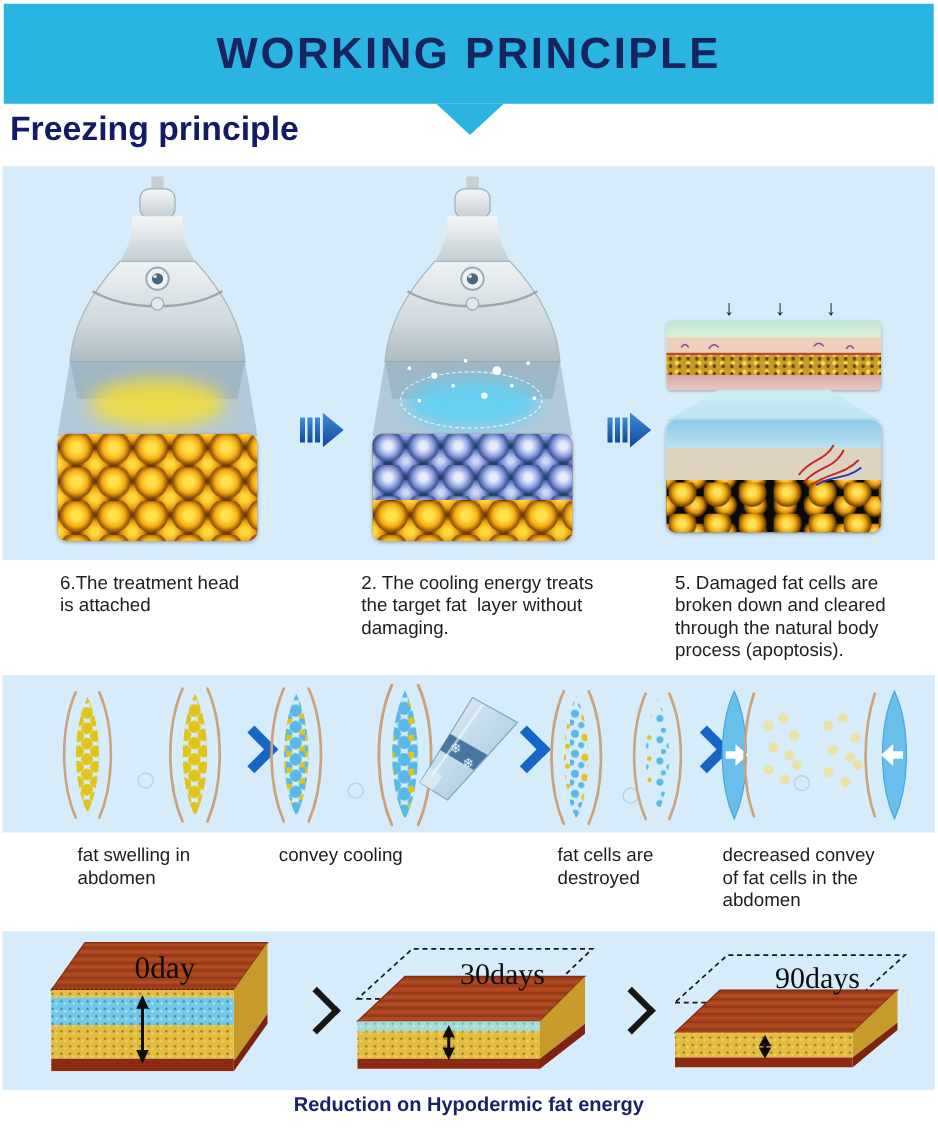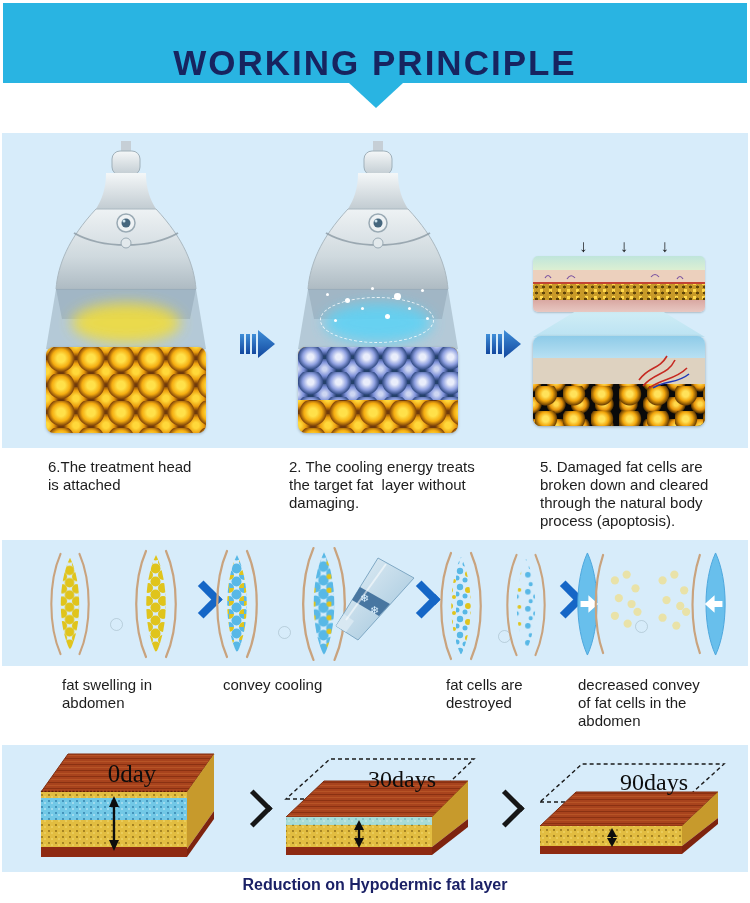--- a/index.html
+++ b/index.html
@@ -1,21 +1,21 @@
 <!DOCTYPE html>
 <html><head>
 <meta charset="utf-8">
 <style>
   html,body{margin:0;padding:0;background:#ffffff;}
   .page{position:relative;width:750px;height:903px;background:#ffffff;overflow:hidden;
         font-family:"Liberation Sans",sans-serif;}
 
   
   .banner{position:absolute;left:3px;top:3px;width:744px;height:80px;background:#29b4e2;
-          display:flex;align-items:flex-end;justify-content:center;}
+          display:flex;align-items:center;justify-content:center;}
   .banner span{color:#17245f;font-size:35px;font-weight:bold;letter-spacing:2px;}
   .banner-pointer{position:absolute;left:349px;top:83px;width:0;height:0;
           border-left:27px solid transparent;border-right:27px solid transparent;
           border-top:25px solid #29b4e2;}
   .subhead{position:absolute;left:8px;top:88px;color:#131b66;font-size:27px;font-weight:bold;}
 
   
   .panel{position:absolute;left:2px;width:746px;background:#d7ecfa;}
   .panel1{top:133px;height:315px;}
   .panel2{top:540px;height:126px;}
@@ -183,20 +183,21 @@
     </symbol>
   </defs>
 </svg>
 
 <div class="page">
 
   <div class="banner">
     <span>WORKING PRINCIPLE</span>
   </div>
   <div class="banner-pointer"></div>
+  <div class="subhead">Freezing principle</div>
 
   <section class="panel panel1">
 
     <div class="fig" style="left:38px;top:8px;width:180px;height:300px">
       <svg class="device" color="#f0dc3c">
           <use href="#hp"></use>
         </svg>
       <div class="photo photo-orange"></div>
     </div>
 
@@ -399,15 +400,15 @@
       <polygon points="144,84 180,56 180,62 144,92" fill="#7e230e"></polygon>
       <rect x="2" y="64" width="142" height="20" fill="url(#spongeY)"></rect>
       <rect x="2" y="84" width="142" height="8" fill="#8e2a12"></rect>
       <line x1="74" y1="72" x2="74" y2="78" stroke="#0d0d0d" stroke-width="2.4"></line>
       <polygon points="74,66 69,75 79,75" fill="#0d0d0d"></polygon>
       <polygon points="74,85 69,76 79,76" fill="#0d0d0d"></polygon>
       <text x="116" y="28" text-anchor="middle" font-size="24">90days</text>
     </svg>
   </section>
 
-  <div class="bottom-caption">Reduction on Hypodermic fat layer</div>
+  <div class="bottom-caption">Reduction on Hypodermic fat energy</div>
 
 </div>
 
 </body></html>

